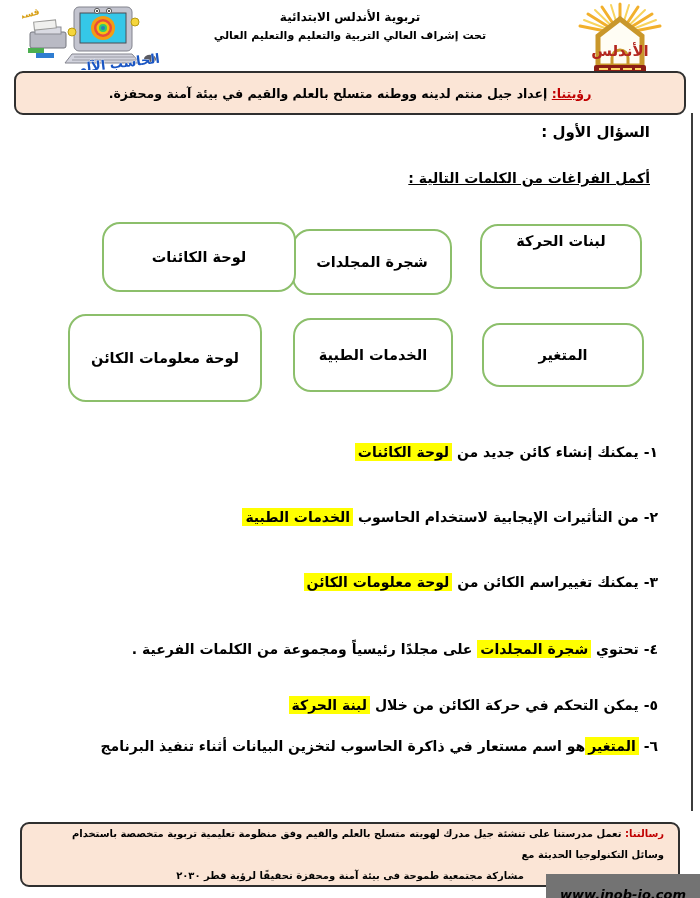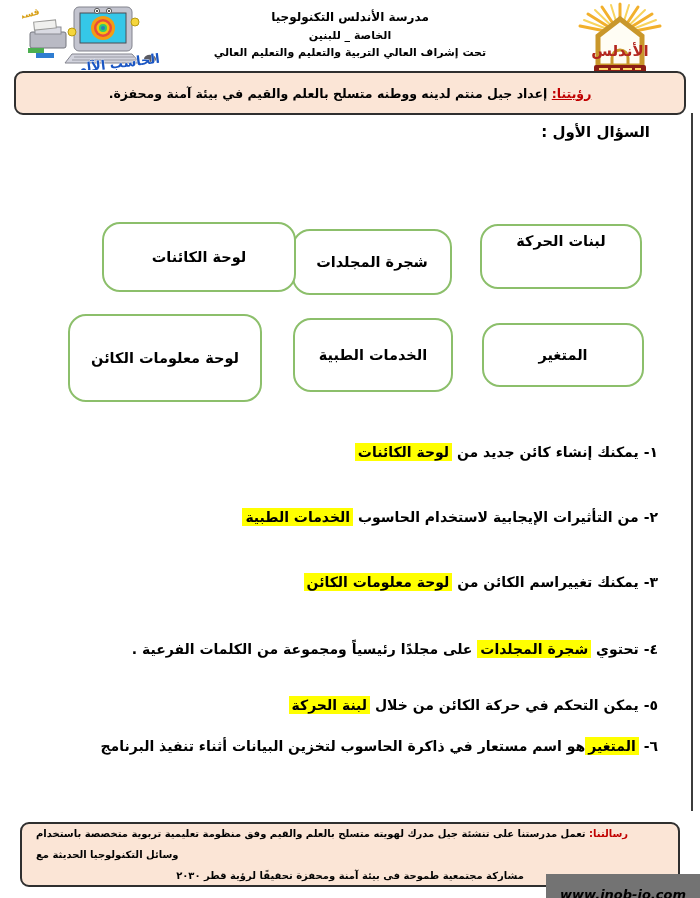--- a/index.html
+++ b/index.html
@@ -11,21 +11,21 @@
   .hdr-center{position:absolute;top:8px;left:170px;right:170px;text-align:center;
               font-weight:bold;line-height:1.55;}
   .hdr-line1{font-size:12px;}
   .hdr-line2{font-size:11px;}
   .hdr-line3{font-size:11px;}
   .logo-left{position:absolute;left:22px;top:2px;width:145px;height:68px;}
   .logo-right{position:absolute;right:18px;top:0px;width:124px;height:74px;}
 
   
   .banner{position:absolute;background:#fbe5d6;border:2px solid #2f2f2f;border-radius:9px;
-          display:flex;align-items:center;justify-content:center;text-align:left;}
+          display:flex;align-items:center;justify-content:center;text-align:right;}
   .vision{top:71px;left:14px;right:14px;height:40px;font-size:12.5px;font-weight:bold;}
   .mission{top:822px;left:20px;right:20px;height:61px;font-size:10px;font-weight:bold;
            flex-direction:column;line-height:2.1;padding:0 14px;}
   .red-label{color:#c00000;}
   .vision .red-label{text-decoration:underline;}
 
   
   .page-rule{position:absolute;left:691px;top:113px;width:2px;height:698px;background:#3c3c3c;}
 
   
@@ -90,22 +90,21 @@
       <ellipse cx="128" cy="57" rx="6" ry="4.2" fill="#5a5b63"></ellipse>
 
       <circle cx="50" cy="30" r="4" fill="#f5d63d" stroke="#b89a12"></circle>
       <circle cx="113" cy="20" r="4" fill="#f5d63d" stroke="#b89a12"></circle>
 
       <text x="18" y="12" font-size="9" font-weight="bold" fill="#d8a018" transform="rotate(-14 18 12)">قسم</text>
       <text x="95" y="66" font-size="13" font-weight="bold" fill="#1a56c4" text-anchor="middle" transform="rotate(-7 95 66)" stroke="#ffffff" stroke-width="0.6" paint-order="stroke">الحاسب الآلي</text>
     </svg>
 
     <div class="hdr-center">
-      <div class="hdr-line1">مدرسة الأندلس التكنولوجيا</div>
-      <div class="hdr-line2">الخاصة _ للبنين</div>
+      <div class="hdr-line1">تربوية الأندلس الابتدائية</div>
       <div class="hdr-line3">تحت إشراف العالي التربية والتعليم والتعليم العالي</div>
     </div>
 
     <svg class="logo-right" viewBox="0 0 124 74" xmlns="http://www.w3.org/2000/svg">
       <g>
         <g stroke="#f2b02c" stroke-width="3" stroke-linecap="round">
           <line x1="62" y1="34" x2="62" y2="4"></line>
           <line x1="62" y1="34" x2="44" y2="7"></line>
           <line x1="62" y1="34" x2="80" y2="7"></line>
           <line x1="62" y1="34" x2="30" y2="14"></line>
@@ -137,20 +136,21 @@
 
   <div class="banner vision">
     <div>
       <span class="red-label">رؤيتنا:</span><span> إعداد جيل منتم لدينه ووطنه متسلح بالعلم والقيم في بيئة آمنة ومحفزة.</span>
     </div>
   </div>
 
   <div class="page-rule"></div>
 
   <div class="q-title">السؤال الأول :</div>
+  <div class="instruction">أكمل الفراغات من الكلمات التالية :</div>
 
   <div class="word-box wb1">لبنات الحركة</div>
   <div class="word-box wb2">شجرة المجلدات</div>
   <div class="word-box wb3">لوحة الكائنات</div>
   <div class="word-box wb4">المتغير</div>
   <div class="word-box wb5">الخدمات الطبية</div>
   <div class="word-box wb6">لوحة معلومات الكائن</div>
 
   <div class="sentences">
     <div class="sentence s1">

